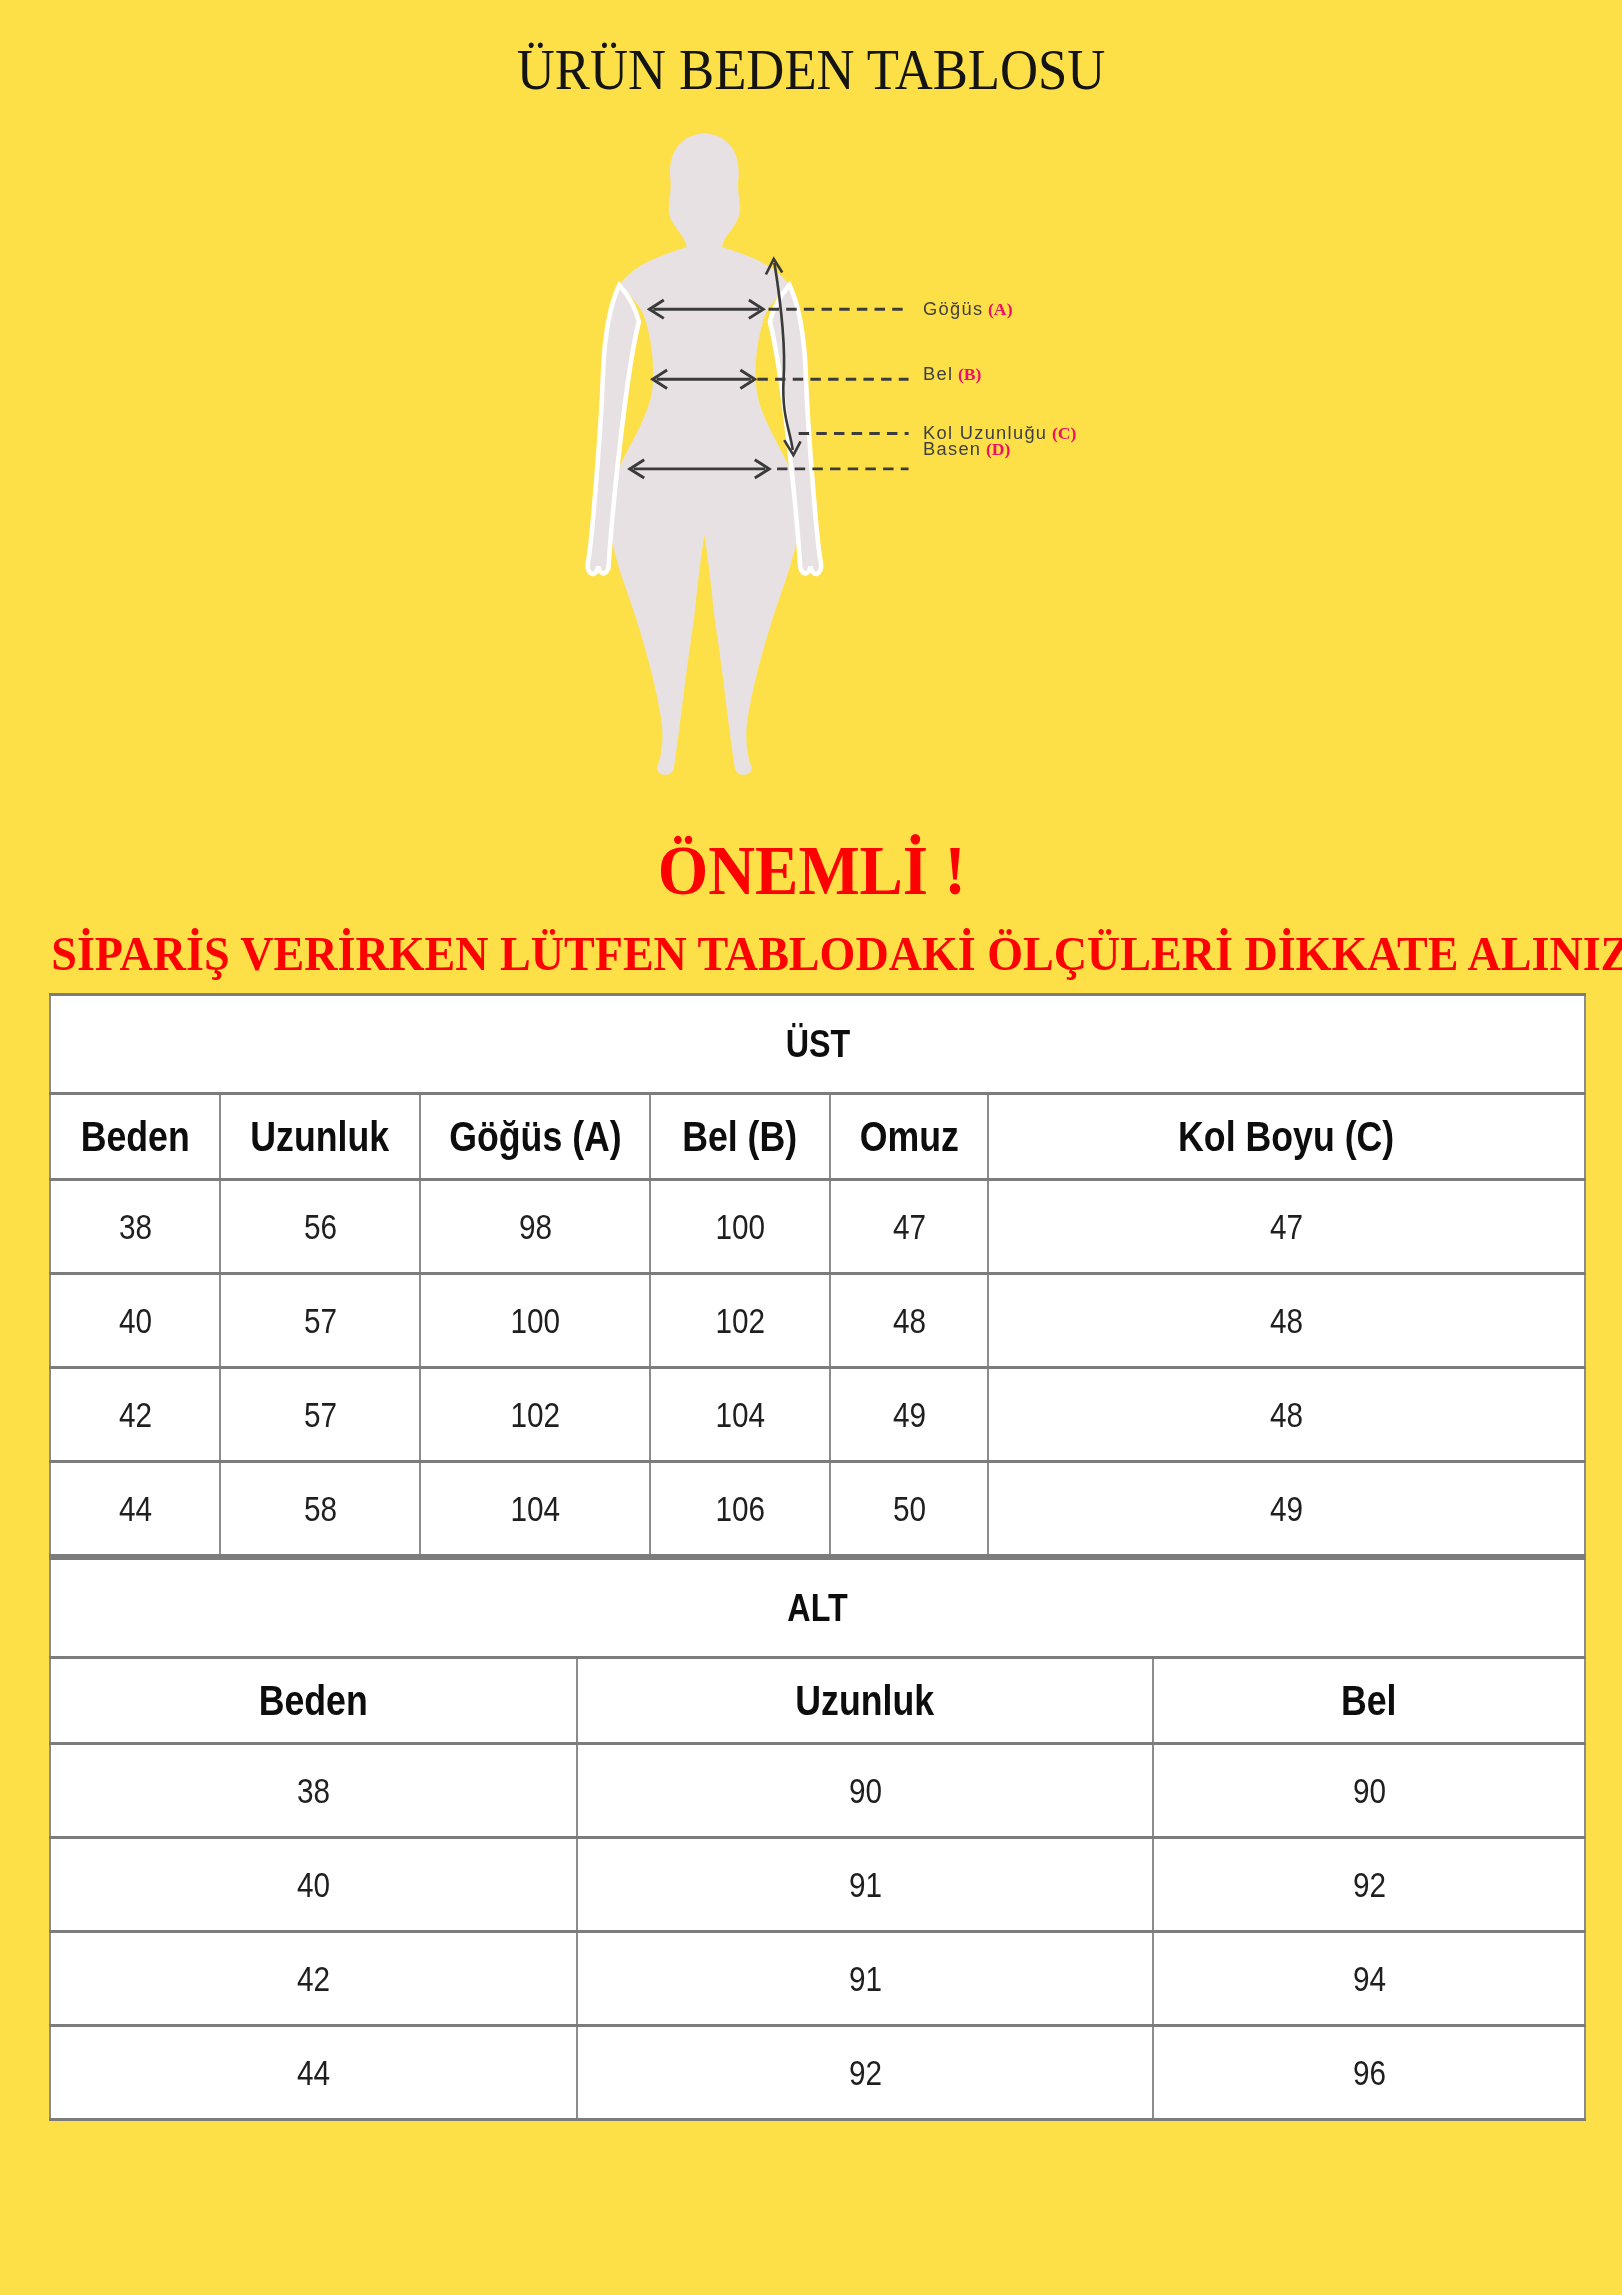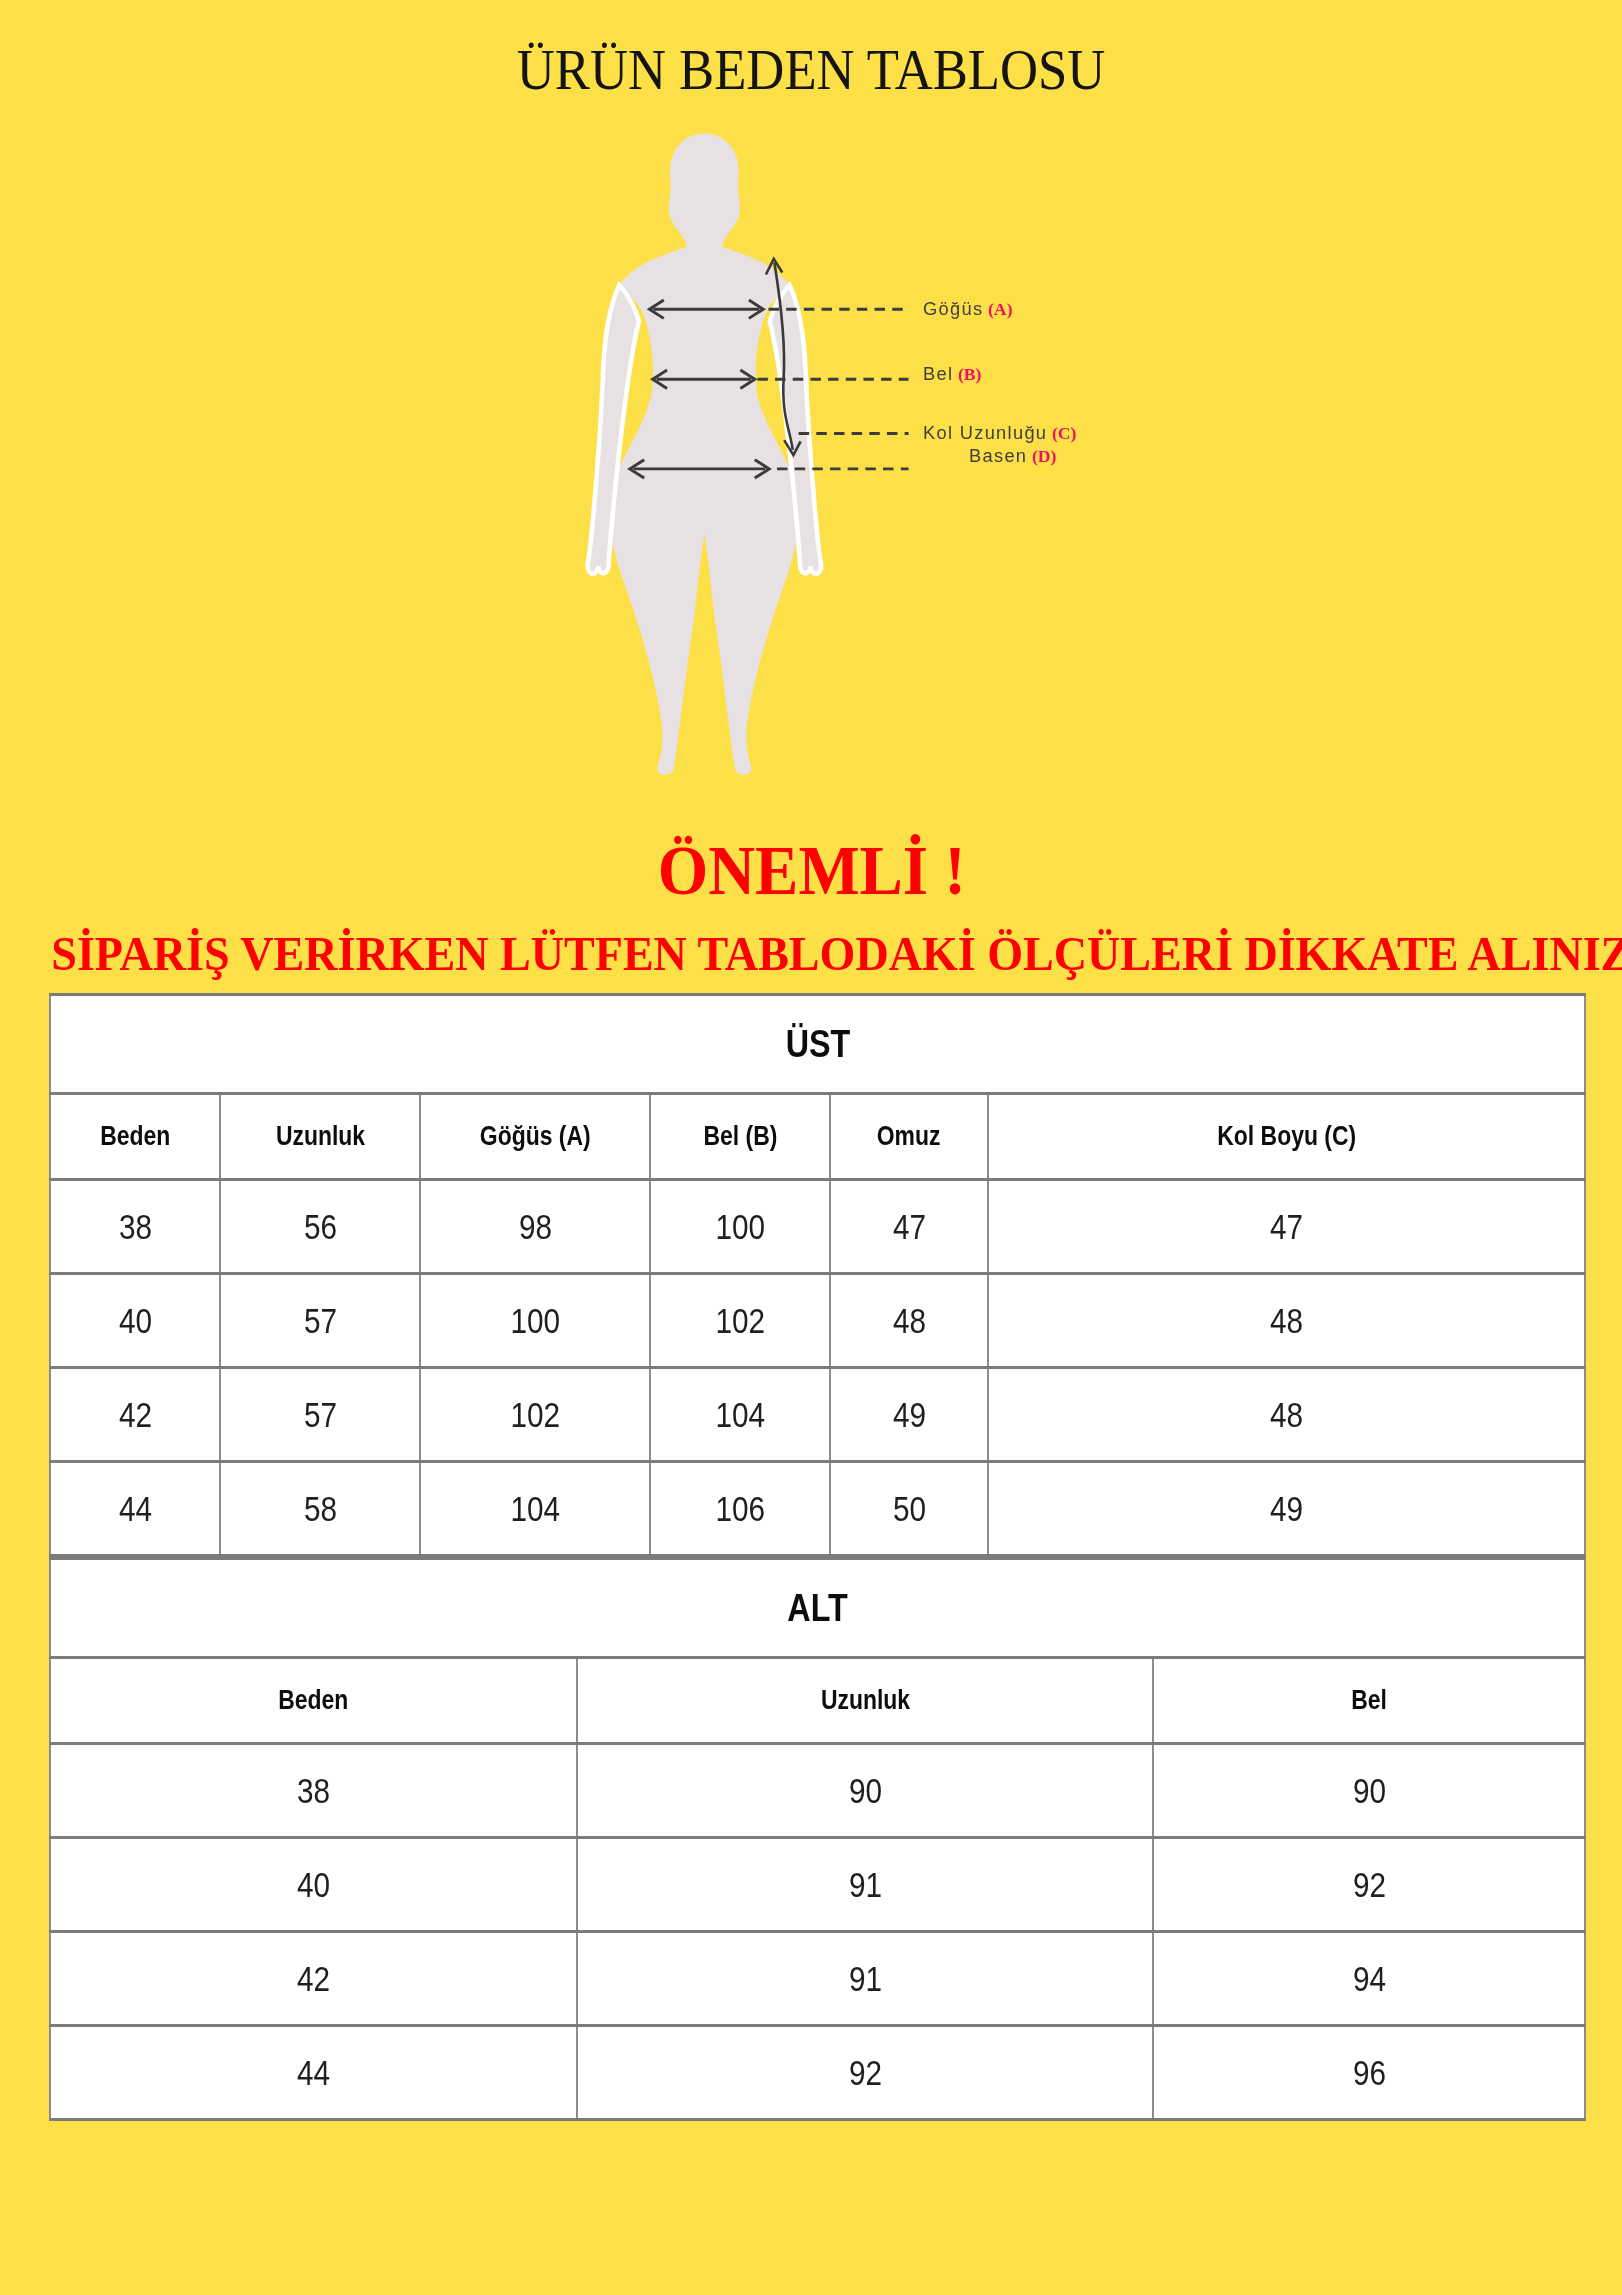--- a/index.html
+++ b/index.html
@@ -24,21 +24,21 @@
     position:absolute; left:419px; white-space:nowrap;
     font-size:18.3px; line-height:26px; color:#3f3f42; letter-spacing:1.3px;
   }
   .fig-letter {
     font-family:"Liberation Serif","DejaVu Serif",serif; font-weight:700;
     color:#ec1164; font-size:17.7px; letter-spacing:0; margin-left:4.6px;
   }
   .lbl-gogus { top:172px; }
   .lbl-bel   { top:237px; }
   .lbl-kol   { top:296px; }
-  .lbl-basen { top:319px;margin-left:46px; }
+  .lbl-basen { top:312px; }
 
   
   .warn-heading {
     position:absolute; top:832px; left:0; width:100%; text-align:center;
     font-family:"Liberation Serif","DejaVu Serif",serif; font-weight:700;
     font-size:69px; line-height:79px; color:#fe0000;
   }
   .warn-sub {
     position:absolute; top:921px; left:0; width:100%; text-align:center;
     font-family:"Liberation Serif","DejaVu Serif",serif; font-weight:700;
@@ -50,21 +50,21 @@
   table.size { border-collapse:collapse; table-layout:fixed; width:1534px; }
   table.size td {
     border-left:2px solid #8c8c8c; border-right:2px solid #8c8c8c;
     border-top:3.3px solid #7c7c7c; border-bottom:3.3px solid #7c7c7c;
     text-align:center; vertical-align:middle; padding:0; background:#ffffff;
   }
   table.size { border:2.6px solid #636363; }
   table.t-ust { border-bottom:none; }
   table.t-alt { border-top:none; }
   tr.r-band td { height:96px; font-weight:700; font-size:38px; color:#0d0d0d; }
-  tr.r-cols td { height:83px; font-weight:700; font-size:27px; color:#0d0d0d; }
+  tr.r-cols td { height:83px; font-weight:700; font-size:42px; color:#0d0d0d; }
   tr.r-data td { height:91px; font-weight:400; font-size:35px; color:#1f1f1f; }
 </style>
 </head>
 <body>
 
 <div class="page">
 
   <div class="title">
     <span class="cnd2">ÜRÜN BEDEN TABLOSU</span>
   </div>

